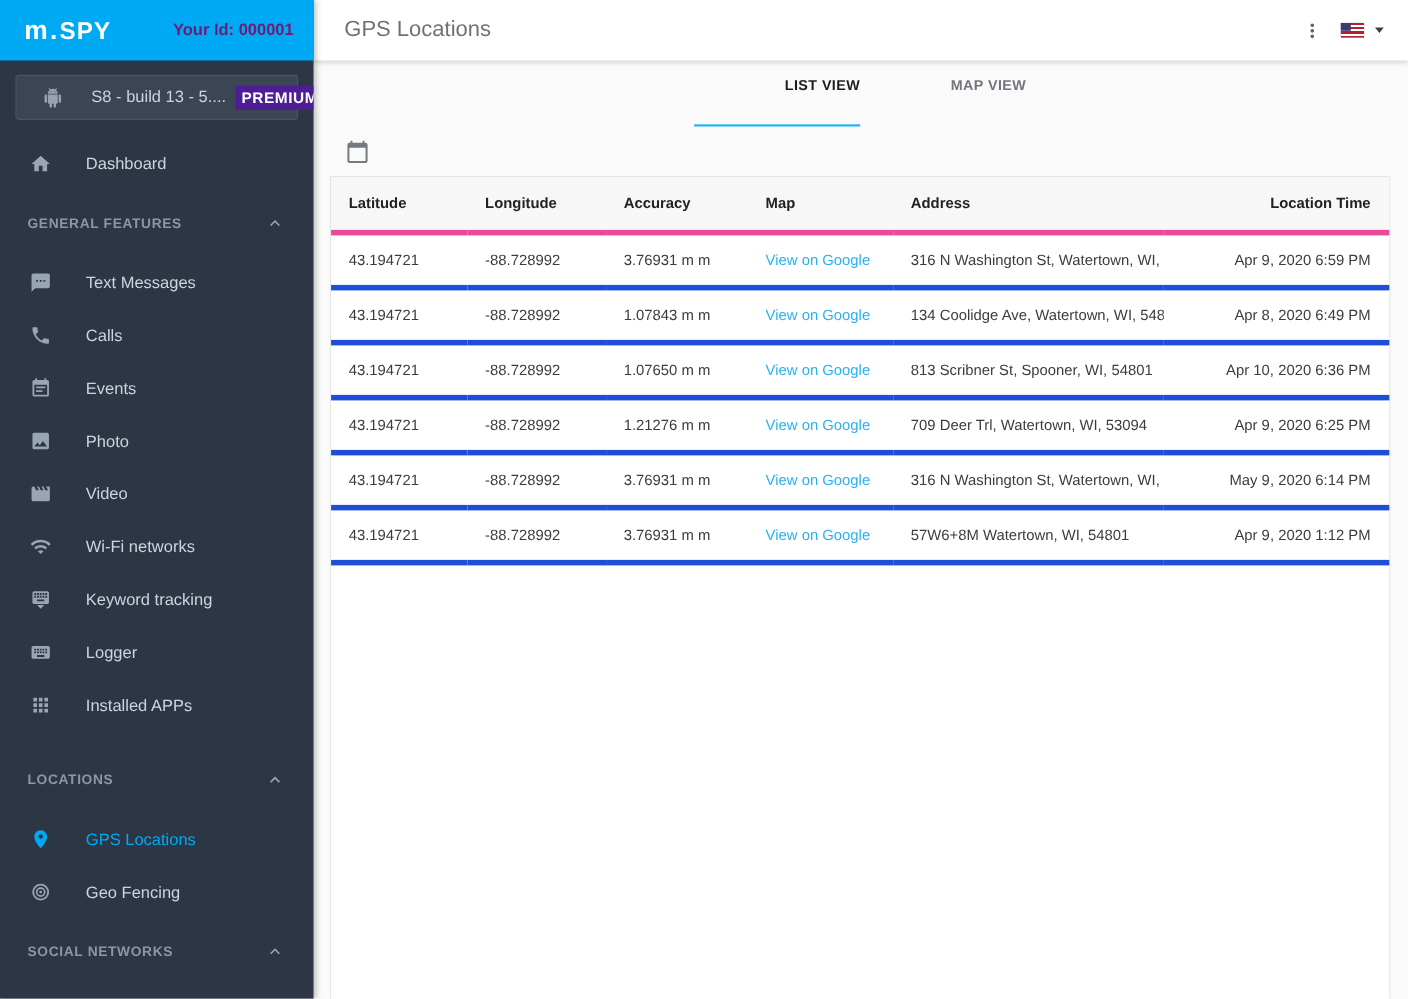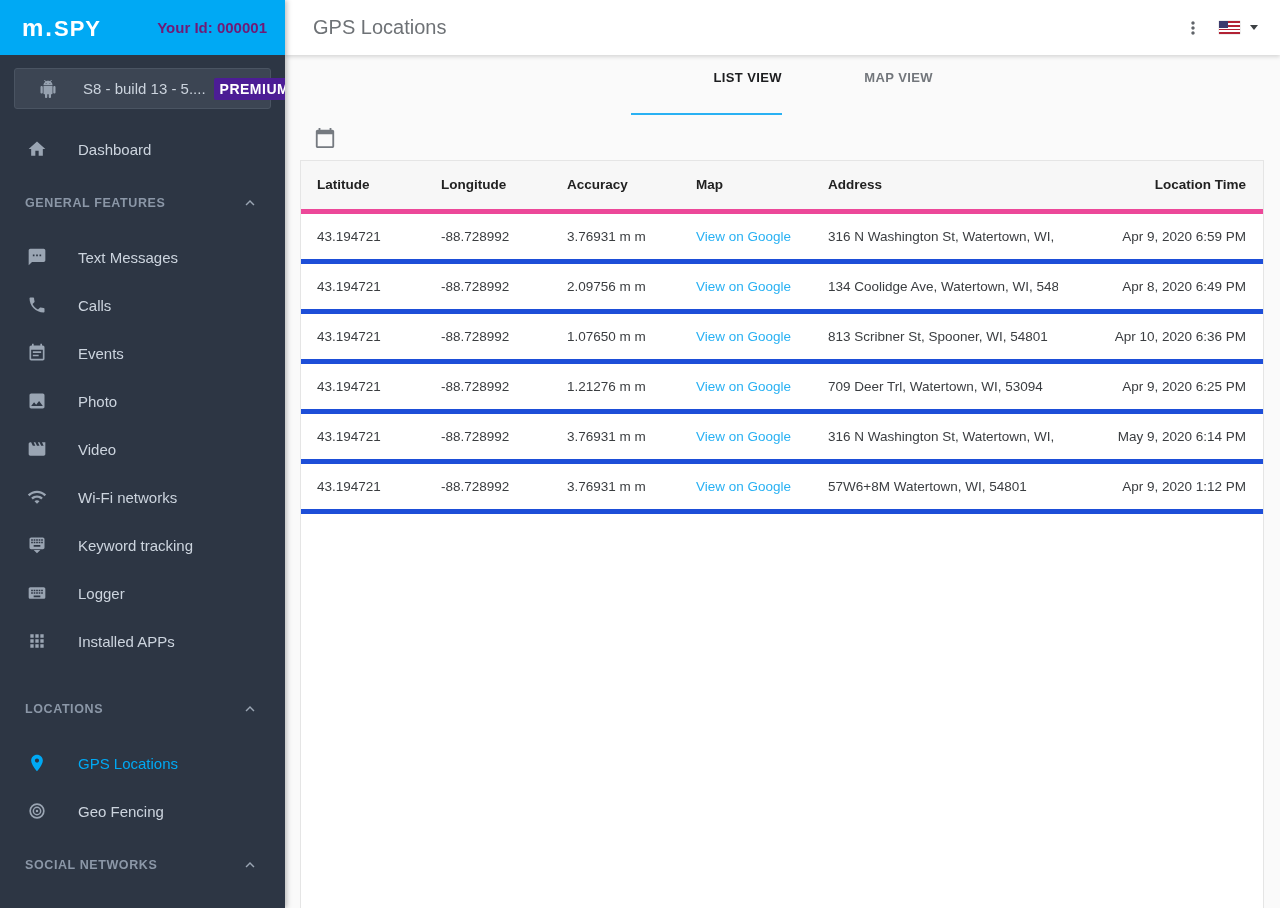--- a/index.html
+++ b/index.html
@@ -284,21 +284,21 @@
                 <td>43.194721</td>
                 <td>-88.728992</td>
                 <td>3.76931 m m</td>
                 <td><a class="map-link">View on Google</a></td>
                 <td>316 N Washington St, Watertown, WI, 54801</td>
                 <td class="right">Apr 9, 2020 6:59 PM</td>
               </tr>
               <tr>
                 <td>43.194721</td>
                 <td>-88.728992</td>
-                <td>2.09756 m m</td>
+                <td>1.07843 m m</td>
                 <td><a class="map-link">View on Google</a></td>
                 <td>134 Coolidge Ave, Watertown, WI, 54801</td>
                 <td class="right">Apr 8, 2020 6:49 PM</td>
               </tr>
               <tr>
                 <td>43.194721</td>
                 <td>-88.728992</td>
                 <td>1.07650 m m</td>
                 <td><a class="map-link">View on Google</a></td>
                 <td>813 Scribner St, Spooner, WI, 54801</td>

